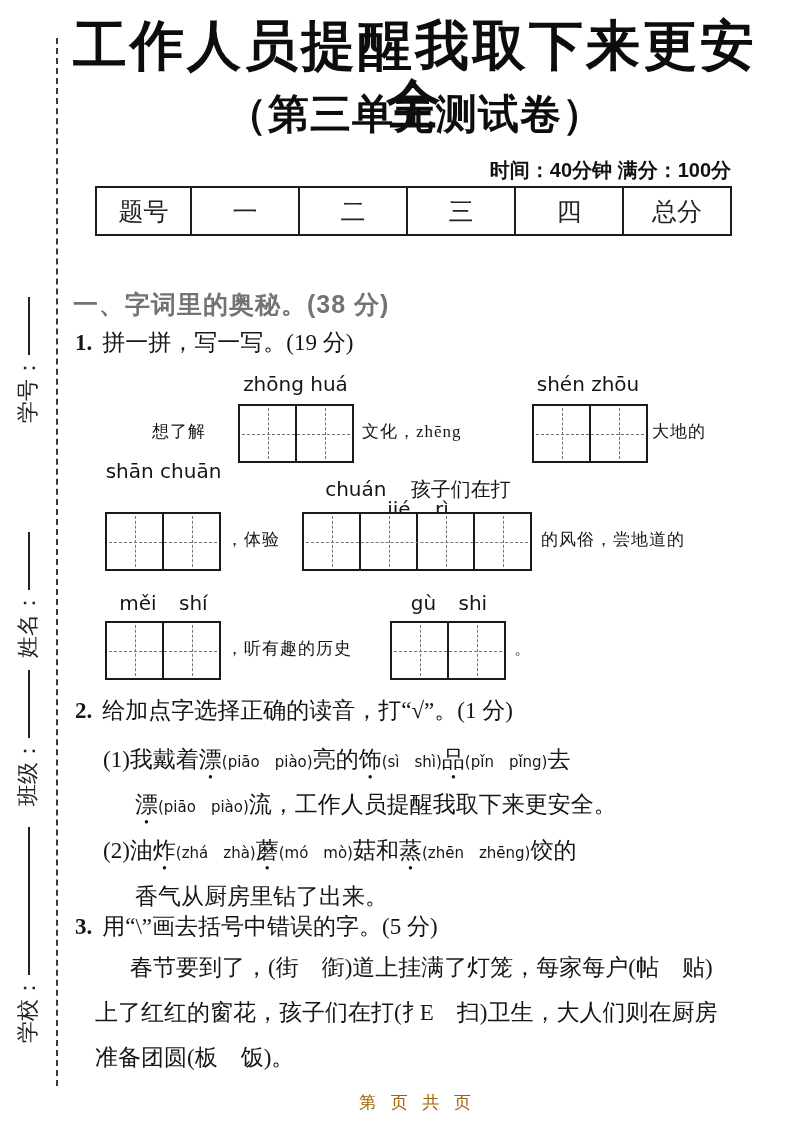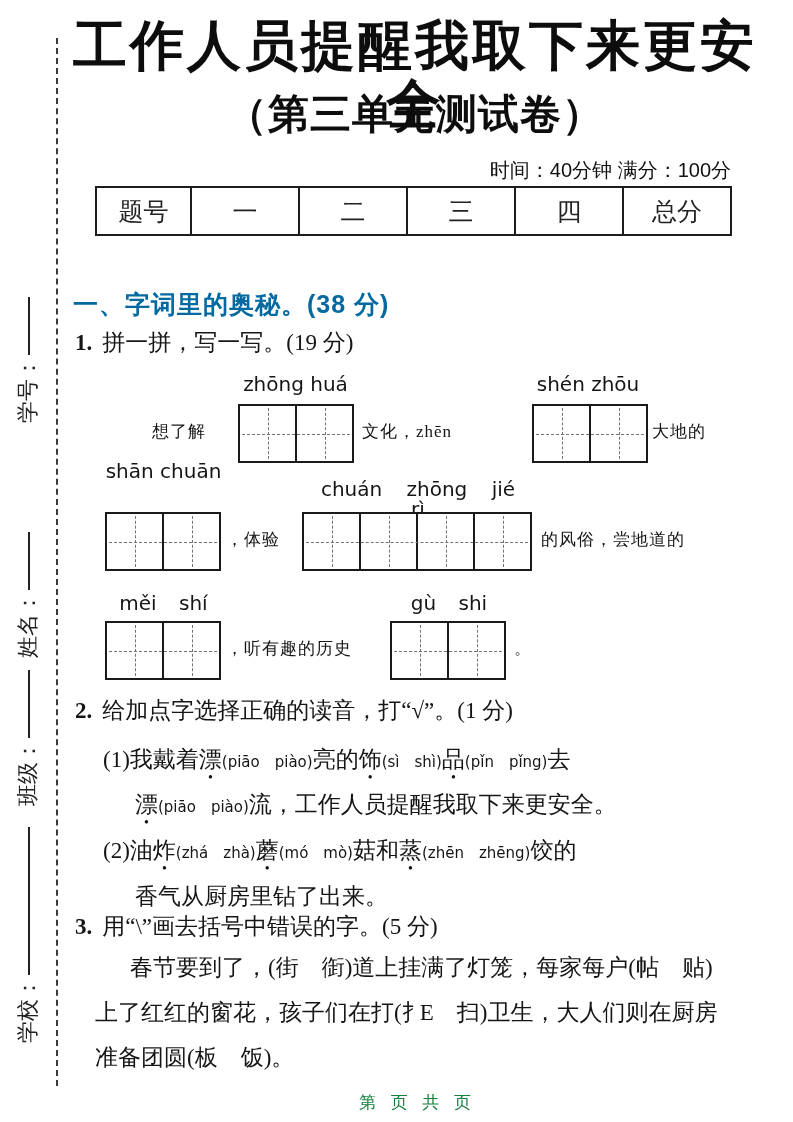--- a/index.html
+++ b/index.html
@@ -27,37 +27,37 @@
     font-family:"Liberation Sans",sans-serif;font-weight:900;
     font-size:54px;letter-spacing:3px;color:#0d0d0d;line-height:1.1;
   }
   .subtitle{
     left:70px;top:92px;width:690px;text-align:center;
     font-family:"Liberation Sans",sans-serif;font-weight:900;
     font-size:41px;letter-spacing:1px;color:#0d0d0d;line-height:1.1;
   }
   .meta{
     left:95px;top:157px;width:636px;text-align:right;
-    font-family:"Liberation Sans",sans-serif;font-weight:normal;font-size:20px;color:#111;
+    font-family:"Liberation Sans",sans-serif;font-weight:bold;font-size:20px;color:#111;
   }
 
   
   .score-table{left:95px;top:186px;border-collapse:collapse}
   .score-table td{
     border:2.5px solid #1c1c1c;text-align:center;vertical-align:middle;
     font-size:25px;color:#222;padding:0;
   }
   .score-table .r1 td{height:46px}
   .score-table .r2 td{height:45px}
   .score-table td.c0{width:93px}
   .score-table td.cn5{width:106px}
 
   .sec-heading{
     left:73px;top:288px;font-family:"Liberation Sans",sans-serif;
-    font-weight:900;font-size:25px;color:#0369a1;letter-spacing:1px;
+    font-weight:900;font-size:25px;color:#737373;letter-spacing:1px;
   }
   .qhead{display:flex;gap:10px;font-size:23px;line-height:1.2}
   .qnum{font-weight:bold}
 
   .cn{font-size:17px;line-height:1.3;letter-spacing:1px}
 
   
   .py{
     font-family:"DejaVu Sans",sans-serif;font-size:20px;color:#151515;
     text-align:center;line-height:1;
@@ -79,21 +79,21 @@
   .seg{display:inline-block;position:relative}
   .dotted::after{
     content:"•";position:absolute;left:50%;bottom:-12px;transform:translateX(-50%);
     font-size:14px;color:#111;
   }
   .lat{font-family:"DejaVu Sans",sans-serif;font-size:15px;letter-spacing:0}
   .tight{letter-spacing:-5px;margin-right:5px}
 
   .footer{
     left:0;right:0;top:1091px;text-align:center;
-    font-family:"Liberation Sans",sans-serif;font-size:17px;letter-spacing:5px;color:#15803d;padding-left:42px;
+    font-family:"Liberation Sans",sans-serif;font-size:17px;letter-spacing:5px;color:#a16207;padding-left:42px;
   }
 </style>
 </head>
 <body>
 
 <div class="divider"></div>
 
 <div class="side-unit" style="left:-45px;top:337px;width:146px">
   <span>学号：</span>
   <span class="side-line" style="width:58px"></span>
@@ -135,29 +135,29 @@
   <span>拼一拼，写一写。(19 分)</span>
 </div>
 
 <div class="abs py" style="left:238px;top:374px;width:115px">zhōng huá</div>
 <div class="abs py" style="left:532px;top:374px;width:112px">shén zhōu</div>
 <div class="abs cn" style="left:152px;top:421px">想了解</div>
 <div class="wbox" style="left:238px;top:404px">
   <div class="wcell"></div>
   <div class="wcell"></div>
 </div>
-<div class="abs cn" style="left:362px;top:421px">文化，zhēn</div>
+<div class="abs cn" style="left:362px;top:421px">文化，zhēng</div>
 <div class="wbox" style="left:532px;top:404px">
   <div class="wcell"></div>
   <div class="wcell"></div>
 </div>
 <div class="abs cn" style="left:652px;top:421px">大地的</div>
 
 <div class="abs py" style="left:105px;top:461px;width:117px">shān chuān</div>
-<div class="abs py" style="left:302px;top:479px;width:232px;word-spacing:18px">chuán zhōng jié rì</div>
+<div class="abs py" style="left:302px;top:479px;width:232px;word-spacing:18px">chuán 孩子们在打 jié rì</div>
 <div class="wbox" style="left:105px;top:512px">
   <div class="wcell"></div>
   <div class="wcell"></div>
 </div>
 <div class="abs cn" style="left:226px;top:529px">，体验</div>
 <div class="wbox" style="left:302px;top:512px">
   <div class="wcell"></div>
   <div class="wcell"></div>
   <div class="wcell"></div>
   <div class="wcell"></div>

